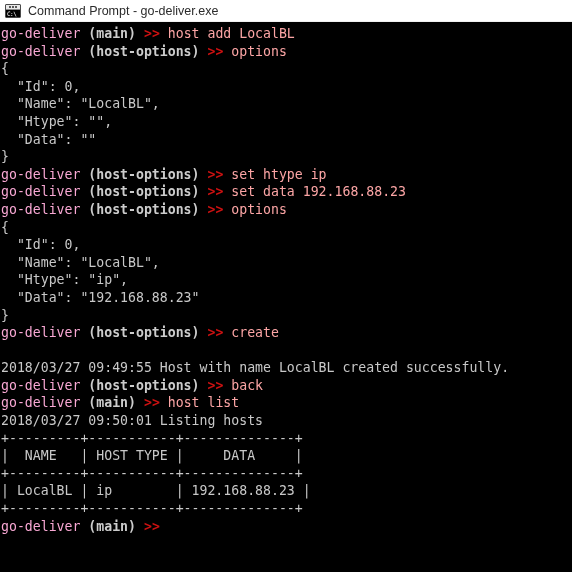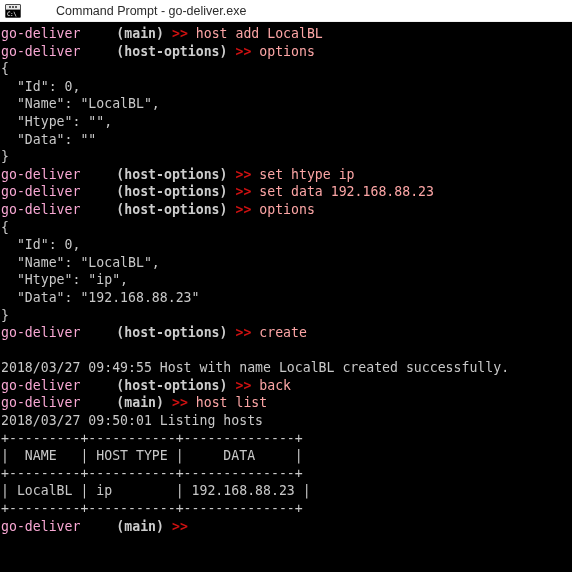--- a/index.html
+++ b/index.html
@@ -25,21 +25,20 @@
   
   #titlebar {
     height: 22px;
     min-height: 22px;
     background: #ffffff;
     display: flex;
     align-items: center;
     padding-left: 5px;
     box-sizing: border-box;
     border-bottom: 1px solid #f0f0f0;
-    gap: 28px;
   }
   #titlebar .cmd-icon {
     width: 16px;
     height: 14px;
     position: relative;
     flex: 0 0 auto;
     margin-right: 7px;
     background: #ffffff;
     border: 1px solid #4a4a4a;
     box-sizing: border-box;
@@ -99,21 +98,21 @@
     line-height: 17.6px;
     color: #c8c8c8;
     white-space: pre;
     letter-spacing: 0px;
   }
   .line {
     height: 17.6px;
     white-space: pre;
   }
   .prompt-host  { color: #f9a8d4; }
-  .prompt-ctx   { color: #cccccc; font-weight: bold; margin-left: 28px; }
+  .prompt-ctx   { color: #cccccc; font-weight: bold; }
   .arrow        { color: #cc1111; font-weight: bold; }
   .cmd          { color: #fca5a5; }
   .out          { color: #c8c8c8; }
 </style>
 </head>
 <body>
 
 <div id="window">
 
   <div id="titlebar">

